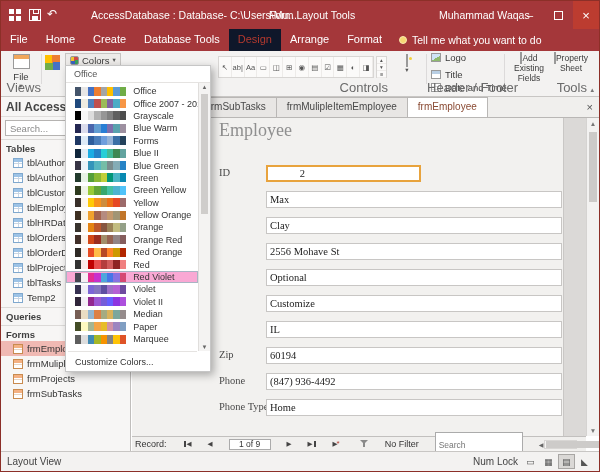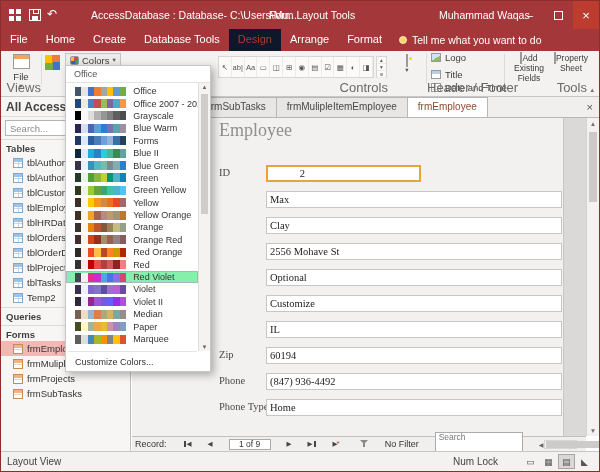--- a/index.html
+++ b/index.html
@@ -98,45 +98,45 @@
 
   
   .recordbar{position:absolute;left:131px;right:13px;bottom:20px;height:15px;background:#F0EFED;border-top:1px solid #C2C0BE;display:flex;align-items:center;gap:16px;font-size:9px;color:#333;padding:0 3px;font-family:"Liberation Sans",sans-serif}
   .rb-btn{font-size:6.5px;color:#444;display:flex;align-items:center;line-height:1}
   .bar{display:inline-block;width:2px;height:6px;background:#444;margin:0 1px}
   .pos-box{width:42px;height:11px;border:1px solid #ABABAB;background:#fff;text-align:center;font-size:8.5px;line-height:9px}
   .star{font-size:8px;color:#b3392e;margin-left:-1px}
   .fun{width:9px;height:8px;position:relative;margin-left:4px}
   .fun::before{content:"";position:absolute;left:0;top:0;border-left:4px solid transparent;border-right:4px solid transparent;border-top:4px solid #8a8a8a}
   .fun::after{content:"";position:absolute;left:3.5px;top:3px;width:1.5px;height:4px;background:#8a8a8a}
-  .rb-search{width:88px;height:25px;border:1px solid #ABABAB;background:#fff;color:#777;font-size:8.5px;line-height:9px;padding:0 3px}
+  .rb-search{width:88px;height:25px;border:1px solid #ABABAB;background:#fff;color:#777;font-size:8.5px;line-height:9px;padding:8px 3px}
   .hscroll{flex:1;height:11px;display:flex;align-items:center;gap:1px}
   .hs-a{font-size:6px;color:#666}
   .hs-track{flex:1;height:9px;background:#F6F5F4;border:1px solid #D8D6D4;position:relative}
   .hs-thumb{position:absolute;left:1px;top:0;width:70px;height:7px;background:#CDCBC9}
 
   
-  .statusbar{position:absolute;left:0;right:0;bottom:0;height:20px;background:#F3F2F1;border-top:1px solid #C8C6C4;display:flex;align-items:center;font-size:10px;color:#444;padding:7px 6px;gap:24px}
+  .statusbar{position:absolute;left:0;right:0;bottom:0;height:20px;background:#F3F2F1;border-top:1px solid #C8C6C4;display:flex;align-items:center;font-size:10px;color:#444;padding:7px 6px;gap:4px}
   .sb-spacer{flex:1}
   .vbtns{display:flex;gap:1px}
   .vb{width:17px;height:15px;border:1px solid transparent;display:flex;align-items:center;justify-content:center;font-size:9px;color:#555}
   .vb.on{background:#DAD8D6;border-color:#A8A6A4}
 
   
   .vscroll{position:absolute;top:117px;right:0;width:13px;bottom:35px;background:#F3F2F1;border-left:1px solid #D5D3D1}
   .vs-a{position:absolute;left:0;right:0;text-align:center;font-size:6.5px;color:#777}
   .vs-a.up{top:2px}.vs-a.down{bottom:2px}
   .vs-thumb{position:absolute;top:14px;left:2px;width:8px;height:70px;background:#CCCAC8}
 
   
   .colors-dd{position:absolute;left:64px;top:64px;width:146px;height:307px;background:#fff;border:1px solid #C6C6C6;box-shadow:3px 3px 8px rgba(0,0,0,.3);z-index:40;font-size:9px}
   .dd-head{height:17px;line-height:17px;padding-left:8px;color:#555;border-bottom:1px solid #E5E3E1}
   .dd-list{position:absolute;top:17px;left:0;right:12px;bottom:20px;padding-top:2px}
   .crow{height:12.4px;display:flex;align-items:center;padding-left:9px}
-  .crow.sel{background:#86efac;box-shadow:inset 0 0 0 1px #A9B4C4}
+  .crow.sel{background:#f9a8d4;box-shadow:inset 0 0 0 1px #A9B4C4}
   .sws{display:flex;height:9px}
   .sw{width:6.4px;height:9px}
   .cname{margin-left:7px;color:#333;white-space:nowrap}
   .dd-sep{position:absolute;left:2px;right:13px;bottom:19px;border-top:1px solid #E5E3E1}
   .dd-footer{position:absolute;left:0;right:12px;bottom:0;height:17px;line-height:17px;padding-left:9px;color:#333}
   .dd-scroll{position:absolute;top:17px;right:0;bottom:20px;width:12px;background:#F4F3F2;border-left:1px solid #E0DEDC}
   .dd-scroll .up{position:absolute;top:1px;left:0;right:0;text-align:center;font-size:6px;color:#666}
   .dd-scroll .down{position:absolute;bottom:1px;left:0;right:0;text-align:center;font-size:6px;color:#666}
   .dd-thumb{position:absolute;top:11px;left:2px;width:7px;height:120px;background:#CFCDCB}
 </style>

